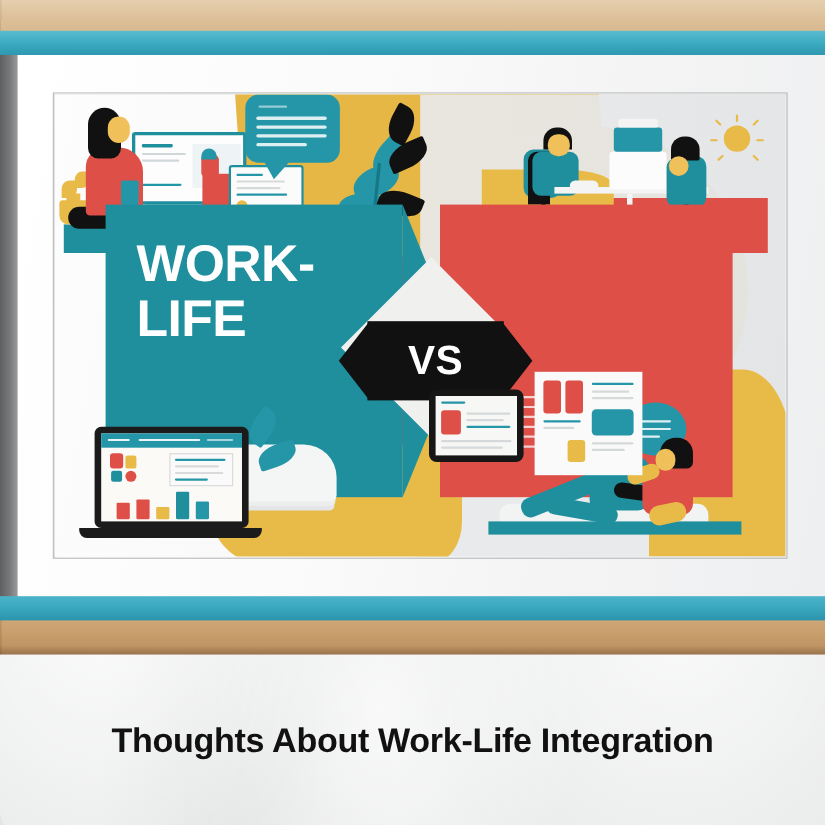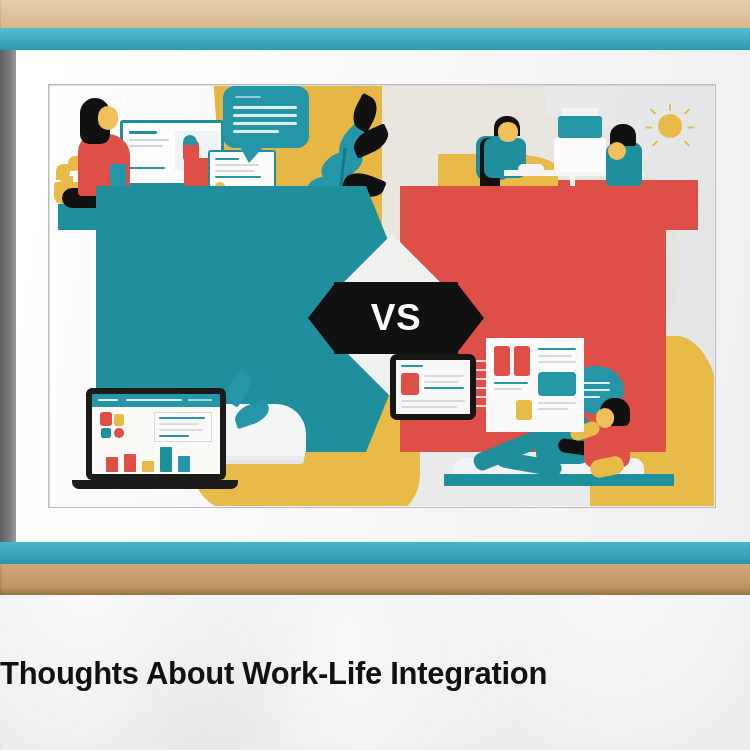--- a/index.html
+++ b/index.html
@@ -135,21 +135,21 @@
   }
 
   
   .vs-diamond{
     position:absolute; left:284px; top:172px; width:116px; height:116px;
     background:#f0f0ef; transform:rotate(45deg);
   }
 
   
   .vs-wrap{
-    position:absolute; left:258px; top:196px; width:176px; height:72px;text-decoration:underline;
+    position:absolute; left:258px; top:206px; width:176px; height:72px;text-decoration:underline;
   }
   .vs-body{
     position:absolute; left:26px; top:0; width:124px; height:72px;
     background:#111111;
   }
   .vs-arrow-l{
     position:absolute; left:0; top:0; width:0; height:0;
     border-top:36px solid transparent;
     border-bottom:36px solid transparent;
     border-right:28px solid #111111;
@@ -349,21 +349,21 @@
     background:#161616; border-radius:7px;
   }
   .md-tablet-scr{ position:absolute; left:6px; top:6px; width:74px; height:54px; background:#f7f7f6; }
   .md-doc{
     position:absolute; left:96px; top:-16px; width:98px; height:94px; background:#fafafa;
   }
 
   
   .caption{
     position:absolute; left:0; top:598px; width:750px; height:152px;
-    display:flex; flex-direction:column; align-items:flex-start; justify-content:center;
+    display:flex; flex-direction:column; align-items:center; justify-content:center;
     gap:3px;
   }
   .caption-line{
     color:#111111; font-weight:bold; font-size:31px; line-height:40px;
     letter-spacing:-.3px; text-align:center;
     font-family:"Liberation Sans", sans-serif;
   }
 </style>
 </head>
 <body>
@@ -498,20 +498,21 @@
       <div class="rc-line" style="left:6px; top:27px; width:124px;"></div>
       <div class="rc-line" style="left:2px; top:36px; width:106px;"></div>
       <div class="rc-line" style="left:12px; top:45px; width:92px;"></div>
       <div class="rc-card"></div>
       <div class="rc-bubble"></div>
     </div>
 
     <div class="panel-teal"></div>
     <div class="panel-teal-point"></div>
 
+    <div class="title-left">WORK-LIFE</div>
 
     <div class="vs-diamond"></div>
     <div class="vs-wrap">
       <div class="vs-arrow-l"></div>
       <div class="vs-body"></div>
       <div class="vs-arrow-r"></div>
       <div class="vs-text">VS</div>
     </div>
 
     <div class="ill" style="left:340px; top:268px; width:200px; height:100px; z-index:5;">

